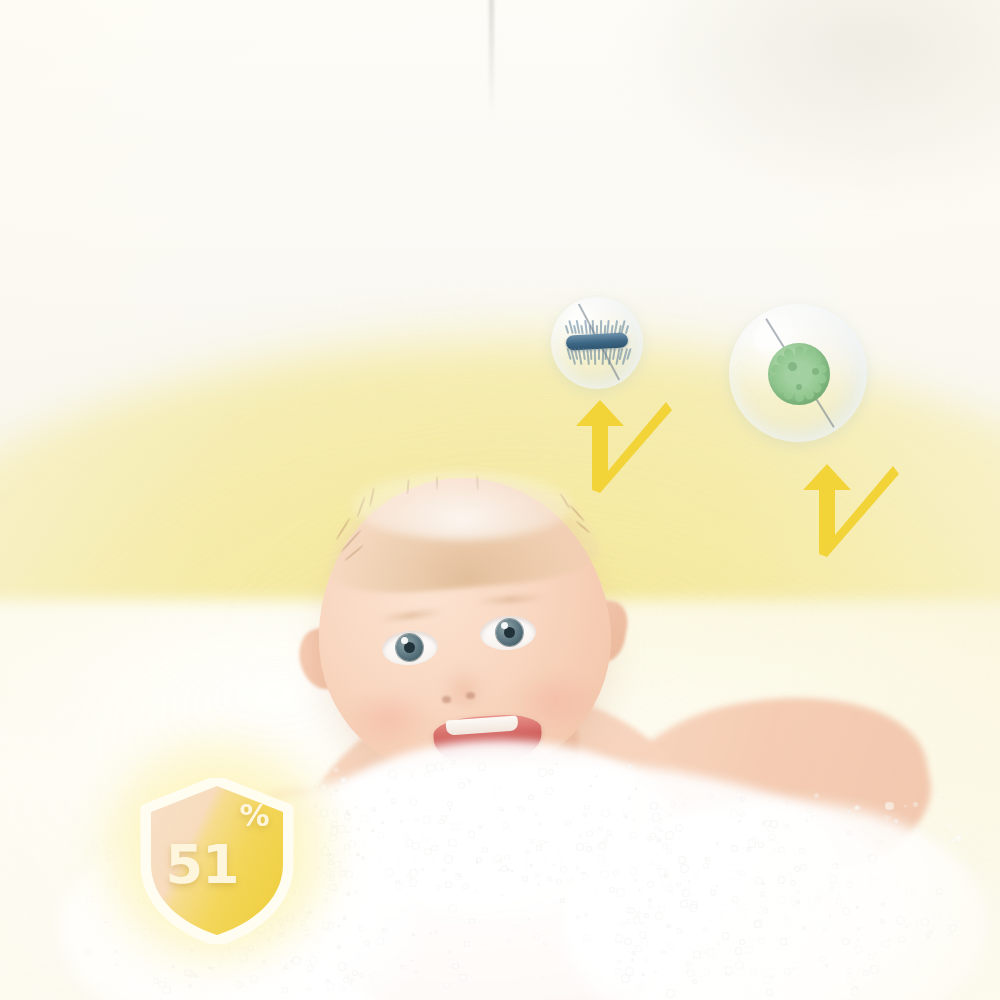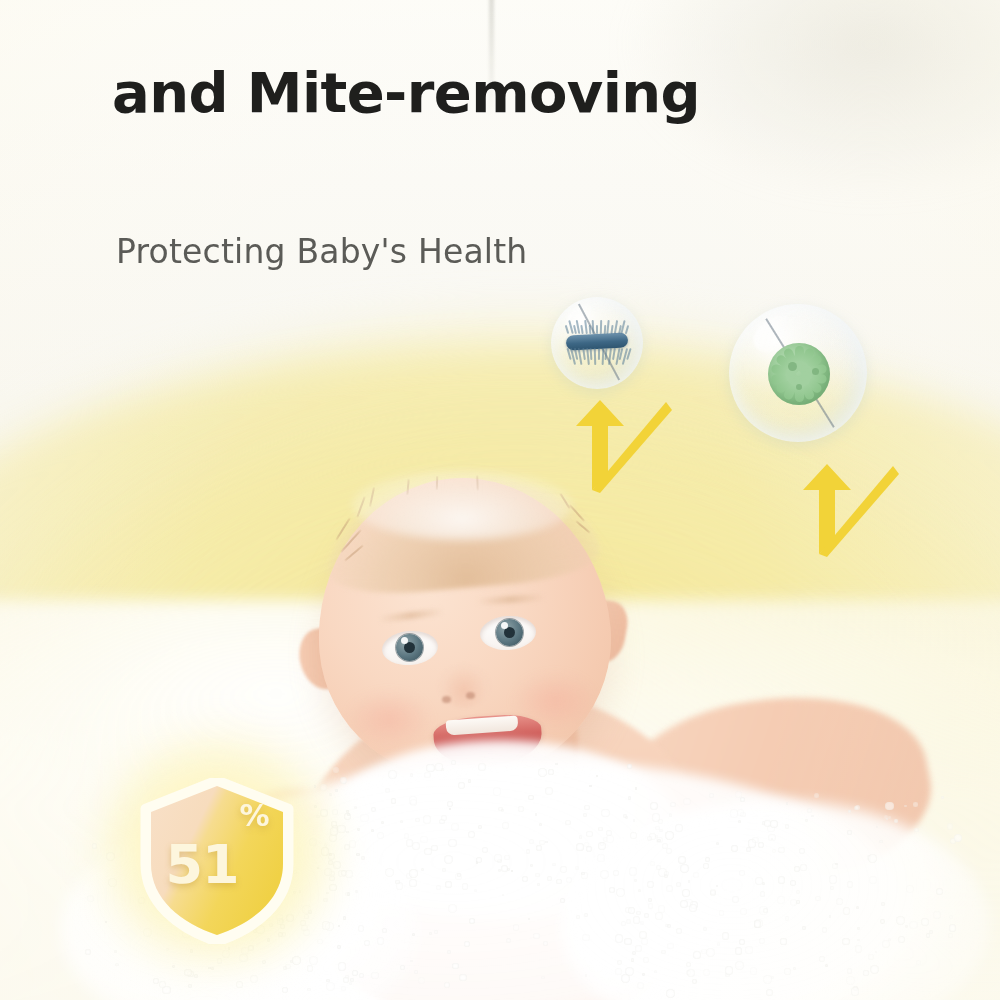--- a/index.html
+++ b/index.html
@@ -950,23 +950,21 @@
         <div class="foam-speckle" style="left: 241.492px; top: 946.562px; width: 7.1082px; height: 7.1082px; opacity: 0.42;"></div>
         <div class="foam-speckle" style="left: 323.82px; top: 868.356px; width: 7.78317px; height: 7.78317px; opacity: 0.6;"></div>
         <div class="foam-speckle" style="left: 258.356px; top: 895.401px; width: 5.92162px; height: 5.92162px; opacity: 0.64;"></div>
         <div class="foam-speckle" style="left: 247.126px; top: 842.073px; width: 2.89944px; height: 2.89944px; opacity: 0.64;"></div>
       </div>
 
     <div class="photo-veil"></div>
   </div>
 
   <h1 class="headline">
-    <span class="l2">and Mite-removing</span>
   </h1>
-  <div class="subhead">Protecting Baby's Health</div>
 
   <div class="germ-bubble bubble-bacteria"></div>
   <div class="bubble-hl" style="left:566px; top:306px; width:34px; height:24px; transform:rotate(-28deg);"></div>
   <div class="bubble-slash" style="left:556px; top:341px; width:86px; height:2px; transform:rotate(62deg);"></div>
   <div id="bacterium-group">
     <div class="bacterium"></div>
   <div class="cilium" style="left: 566px; top: 325px; width: 1.6px; height: 9px; transform: rotate(-17deg);"></div>
       <div class="cilium" style="left: 567.879px; top: 348px; width: 1.6px; height: 11.5px; transform: rotate(-15.9697deg);"></div>
       <div class="cilium" style="left: 569.758px; top: 320px; width: 1.6px; height: 14px; transform: rotate(-14.9394deg);"></div>
       <div class="cilium" style="left: 571.636px; top: 348px; width: 1.6px; height: 16.5px; transform: rotate(-13.9091deg);"></div>

